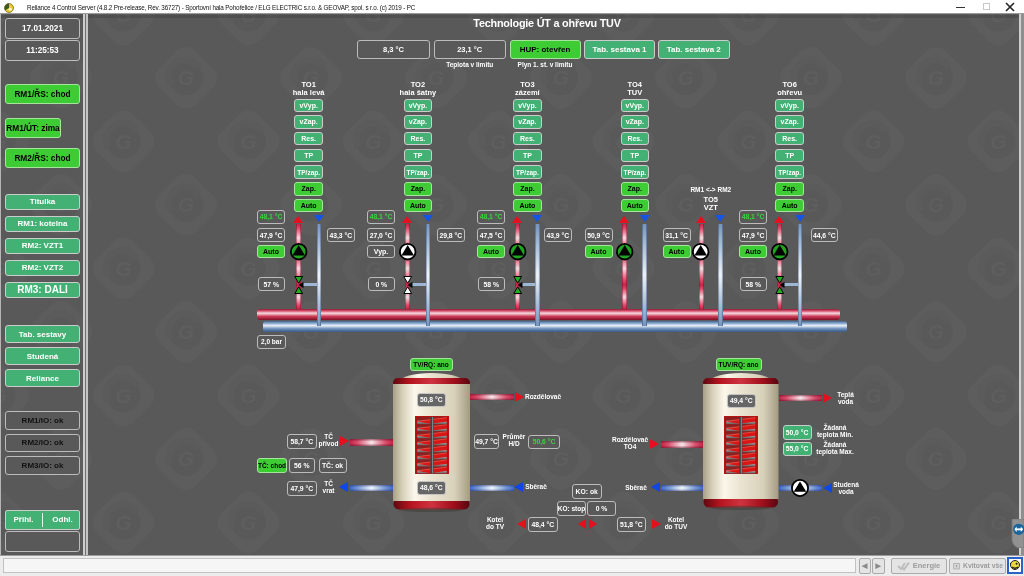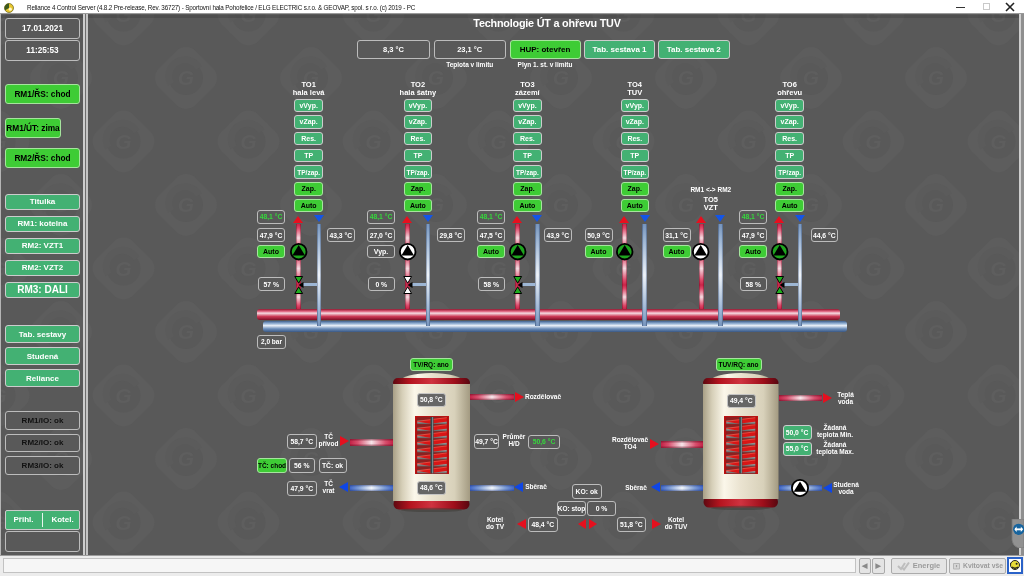--- a/index.html
+++ b/index.html
@@ -845,21 +845,21 @@
 <div class="gn" style="left:5px;top:259.5px;width:75px;height:16.5px;font-size:8px;">RM2:&nbsp;VZT2</div>
 <div class="gn" style="left:5px;top:281.5px;width:75px;height:16.5px;font-size:10px;">RM3:&nbsp;DALI</div>
 <div class="gn" style="left:5px;top:325px;width:75px;height:18px;font-size:8px;">Tab.&nbsp;sestavy</div>
 <div class="gn" style="left:5px;top:347px;width:75px;height:18px;font-size:8px;">Studená</div>
 <div class="gn" style="left:5px;top:369px;width:75px;height:18px;font-size:8px;">Reliance</div>
 <div class="gb" style="left:5px;top:411px;width:75px;height:18.5px;font-size:8px;color:#111;">RM1/IO:&nbsp;ok</div>
 <div class="gb" style="left:5px;top:433.5px;width:75px;height:18.5px;font-size:8px;color:#111;">RM2/IO:&nbsp;ok</div>
 <div class="gb" style="left:5px;top:456px;width:75px;height:18.5px;font-size:8px;color:#111;">RM3/IO:&nbsp;ok</div>
 <div class="gn" style="left:5px;top:510px;width:75px;height:20px;border-radius:2px"></div>
 <div class="lb" style="left:5px;top:510px;width:37px;height:20px;font-size:8px;color:#fff;">Přihl.</div>
-<div class="lb" style="left:45px;top:510px;width:35px;height:20px;font-size:8px;color:#fff;">Kotel.</div>
+<div class="lb" style="left:45px;top:510px;width:35px;height:20px;font-size:8px;color:#fff;">Odhl.</div>
 <div class="abs" style="left:42px;top:513px;width:1px;height:14px;background:#e8f5ee"></div>
 <div class="gb" style="left:5px;top:531px;width:75px;height:21px;font-size:7px;"></div>
 <div class="lb" style="left:257px;top:14.5px;width:580px;height:18px;font-size:10.8px;color:#fff;letter-spacing:-0.2px;">Technologie ÚT a ohřevu TUV</div>
 <div class="gb" style="left:357px;top:39.5px;width:73px;height:19.5px;font-size:7.5px;">8,3&nbsp;°C</div>
 <div class="gb" style="left:434px;top:39.5px;width:71.5px;height:19.5px;font-size:7.5px;">23,1&nbsp;°C</div>
 <div class="bg" style="left:509.5px;top:39.5px;width:71px;height:19.5px;font-size:8px;">HUP:&nbsp;otevřen</div>
 <div class="gn" style="left:584px;top:39.5px;width:71px;height:19.5px;font-size:8px;">Tab.&nbsp;sestava&nbsp;1</div>
 <div class="gn" style="left:658px;top:39.5px;width:71.5px;height:19.5px;font-size:8px;">Tab.&nbsp;sestava&nbsp;2</div>
 <div class="lb" style="left:434px;top:61px;width:71.5px;height:9px;font-size:6.5px;color:#fff;">Teplota v limitu</div>
 <div class="lb" style="left:505px;top:61px;width:80px;height:9px;font-size:6.5px;color:#fff;">Plyn 1. st. v limitu</div>

